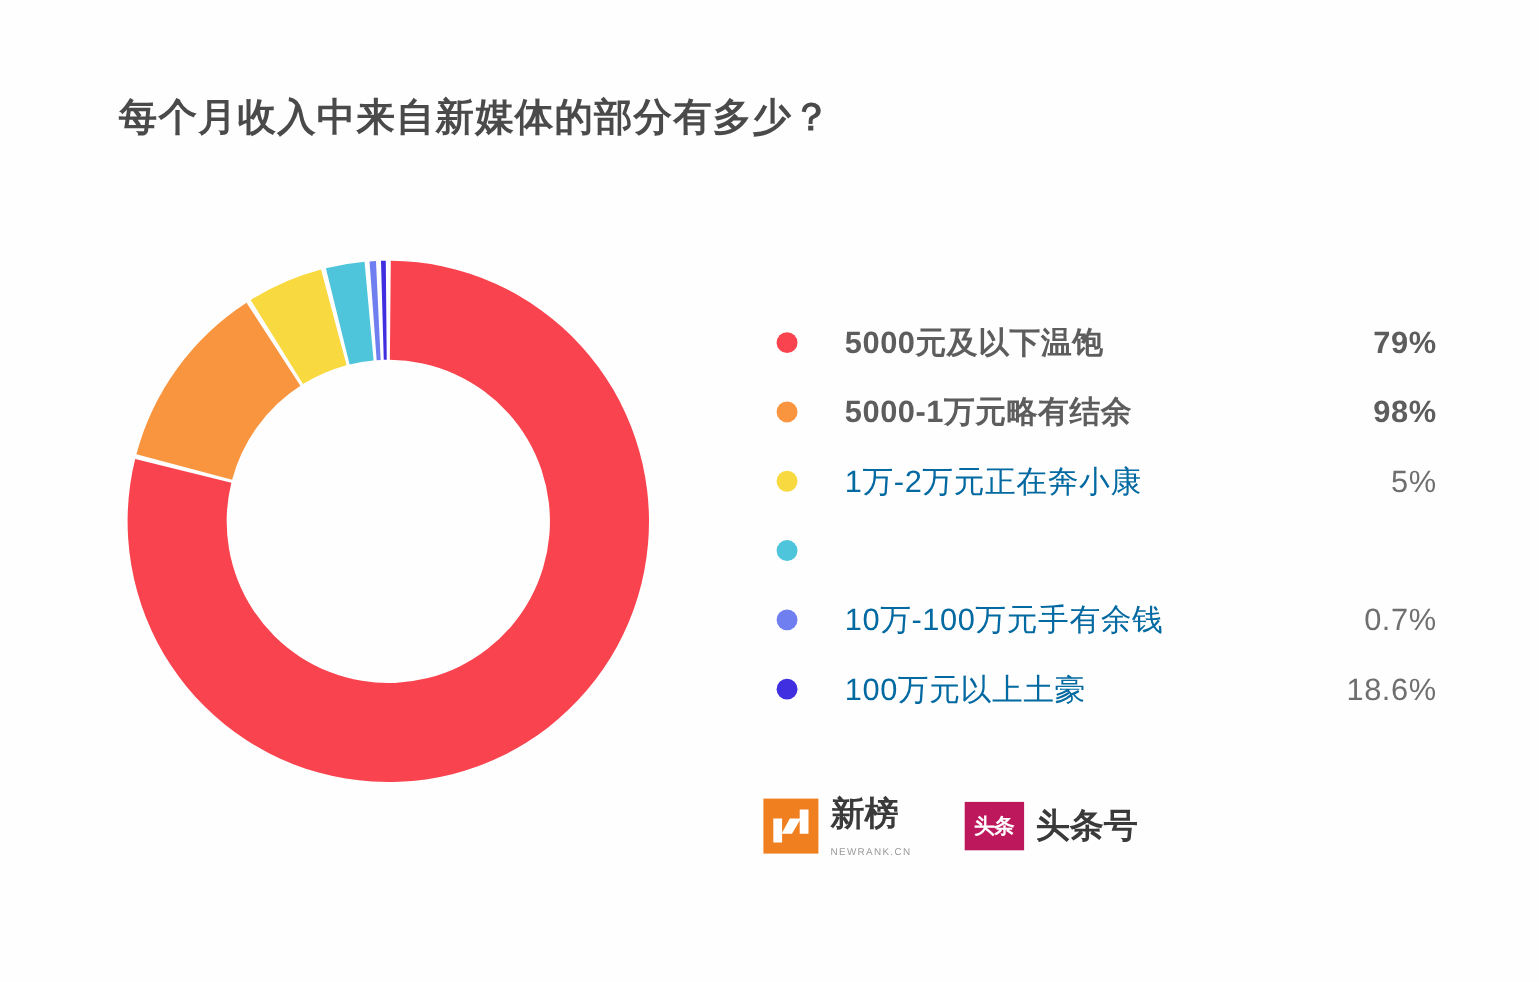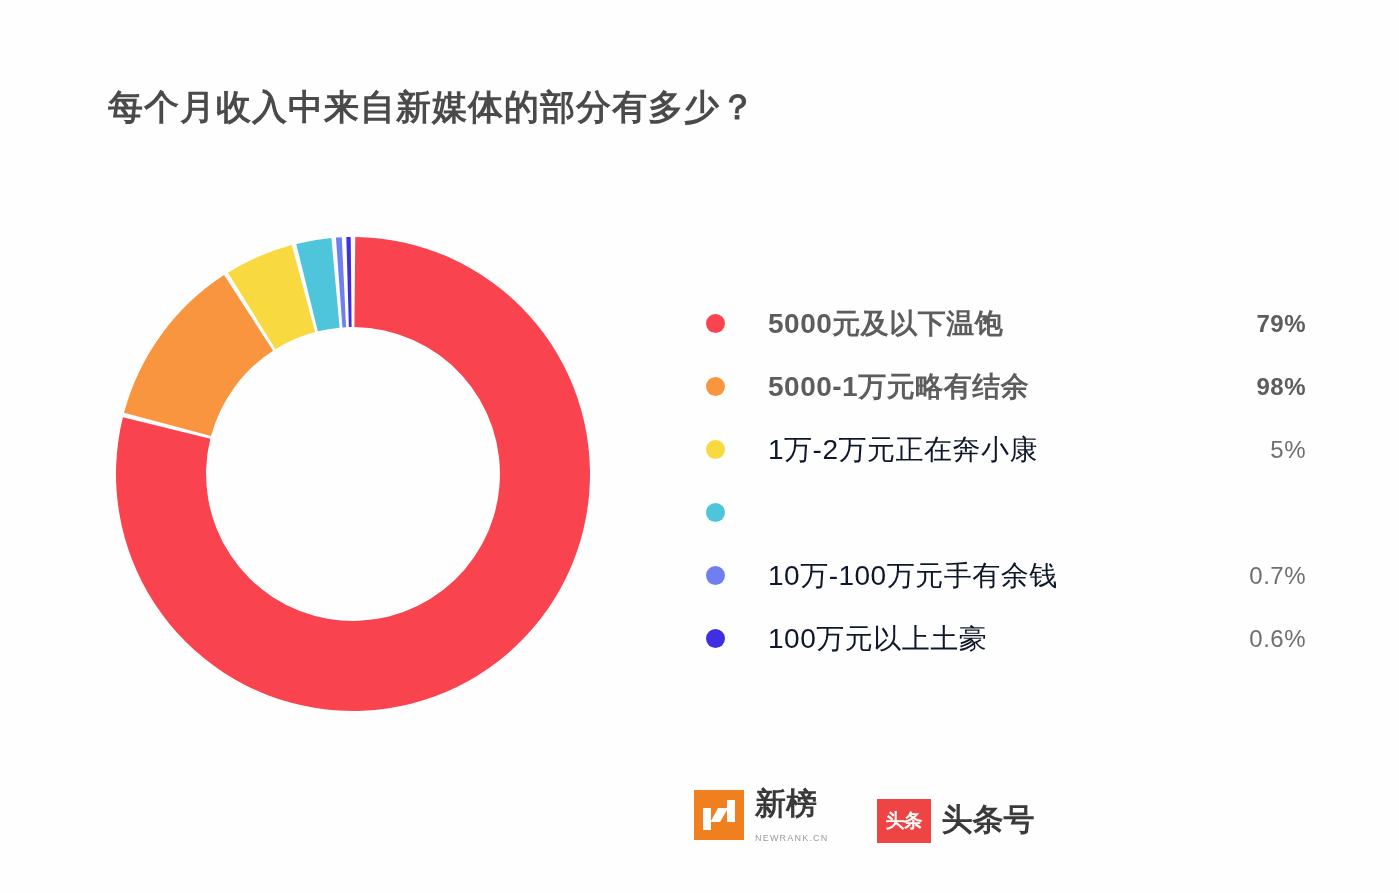--- a/index.html
+++ b/index.html
@@ -47,66 +47,66 @@
   #donut-svg {
     display: block;
     width: 482px;
     height: 482px;
   }
 
   
   #legend {
     position: absolute;
     left: 706px;
-    top: 292px;
+    top: 280px;
     width: 600px;
   }
   .legend-row {
     position: relative;
     display: flex;
     align-items: center;
     height: 63px;
   }
   .legend-dot {
     width: 19px;
     height: 19px;
     border-radius: 50%;
     flex: 0 0 19px;
     margin-right: 0;
   }
   .legend-label {
     position: absolute;
     left: 62px;
     font-size: 28px;
-    color: #0f172a;
+    color: #0369a1;
     white-space: nowrap;
     letter-spacing: 0.5px;
   }
   .legend-value {
     position: absolute;
     right: 0px;
     width: 170px;
     text-align: right;
-    font-size: 24px;
+    font-size: 28px;
     color: #6f6f6f;
     letter-spacing: 0.5px;
   }
   .legend-row.strong .legend-value,
   .legend-row.strong .legend-label {
     color: #5d5d5d;
     font-weight: bold;
   }
 
   
   #brand-bar {
     position: absolute;
     left: 694px;
-    top: 788px;
-    display: flex;
-    align-items: flex-end;
+    top: 724px;
+    display: flex;
+    align-items: center;
   }
   .brand {
     display: flex;
     align-items: center;
   }
   .brand + .brand { margin-left: 48px; }
 
   .brand-mark {
     flex: 0 0 auto;
     display: flex;
@@ -140,21 +140,21 @@
     width: 50px;
     height: 50px;
     background: #ef7f1f;
     position: relative;
     overflow: hidden;
   }
   
   .mark-toutiao {
     width: 54px;
     height: 44px;
-    background: #ef4444;
+    background: #be185d;
     display: flex;
     align-items: center;
     justify-content: center;
   }
   .mark-toutiao span {
     font-size: 19px;
     font-weight: bold;
     color: #ffffff;
     line-height: 1;
     letter-spacing: -1px;
@@ -208,21 +208,21 @@
         <span class="legend-dot" style="background: rgb(78, 197, 218);"></span>
       </div>
       <div class="legend-row">
         <span class="legend-dot" style="background: rgb(111, 127, 240);"></span>
         <span class="legend-label">10万-100万元手有余钱</span>
         <span class="legend-value">0.7%</span>
       </div>
       <div class="legend-row">
         <span class="legend-dot" style="background: rgb(63, 47, 224);"></span>
         <span class="legend-label">100万元以上土豪</span>
-        <span class="legend-value">0.6%</span>
+        <span class="legend-value">18.6%</span>
       </div>
     </div>
 
   <div id="brand-bar">
 
     <div class="brand">
       <div class="brand-mark mark-newrank">
         <svg width="50" height="50" viewBox="0 0 50 50">
           <path d="M9 40 L9 18 L17 18 L17 31 L24 18 L33 18 L33 10 L41 10 L41 32 L33 32 L33 20 L26 32 L17 32 L17 40 Z" fill="#ffffff"></path>
         </svg>

